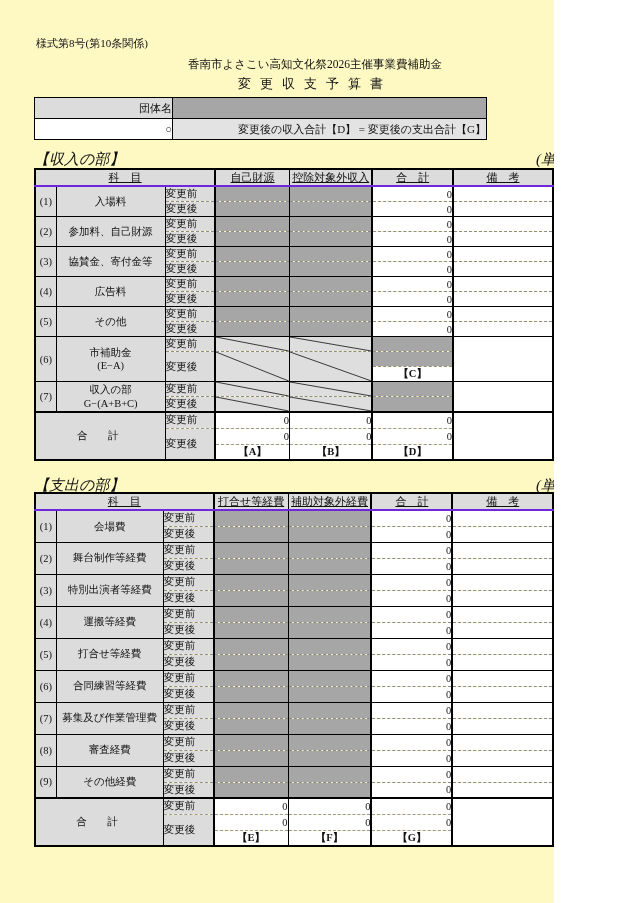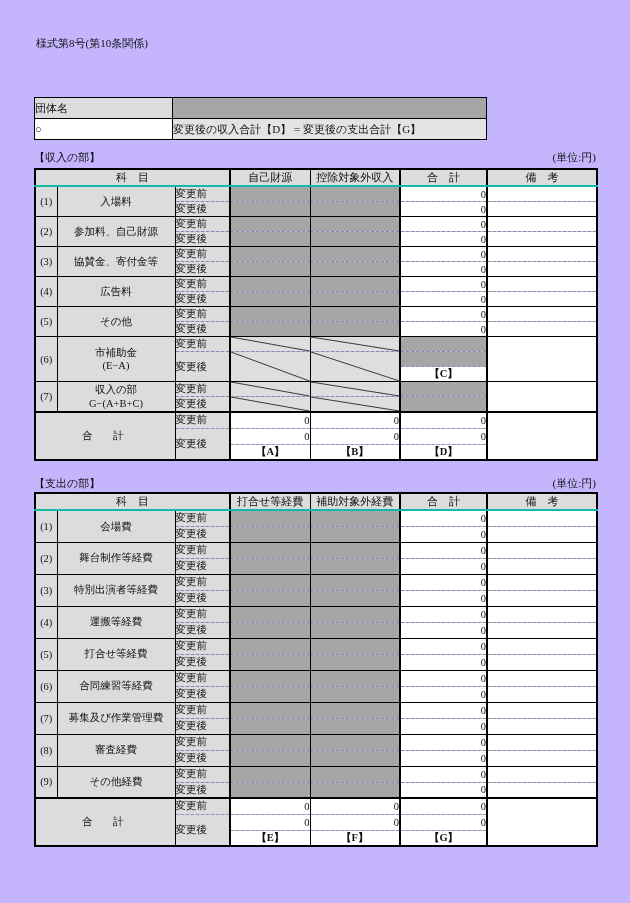--- a/index.html
+++ b/index.html
@@ -2,52 +2,52 @@
 <html><head>
 <meta charset="utf-8">
 <style>
   * { box-sizing: border-box; }
   html, body { margin: 0; padding: 0; }
   body {
     width: 630px; height: 903px; background: #ffffff;
     font-family: "Liberation Serif", "DejaVu Serif", serif;
     color: #111;
   }
-  .page { position: relative; width: 630px; height: 903px; overflow: hidden; background: #c4b5fd; }
+  .page { position: relative; width: 554px; height: 903px; overflow: hidden; background: #fef9c3; }
 
   .form-no { position: absolute; left: 36px; top: 36px; font-size: 11px; }
   .title-block { position: absolute; left: 0; top: 57px; width: 630px; text-align: center; }
   .t1 { font-size: 11.5px; }
   .t2 { font-size: 13px; letter-spacing: 9px; margin-top: 3px; }
 
   
   .org-table { position: absolute; left: 34px; top: 97px; border-collapse: collapse; table-layout: fixed; }
-  .org-table td { border: 1.5px solid #000; height: 21px; font-size: 11px; text-align: left; padding: 0; }
+  .org-table td { border: 1.5px solid #000; height: 21px; font-size: 11px; text-align: right; padding: 0; }
   .cell-gray { background: #dcdcdc; }
   .cell-dark { background: #a6a6a6; }
   .cell-eq   { background: #e3e3e3; }
   .cell-white{ background: #ffffff; }
 
   
-  .section-row { position: absolute; left: 34px; width: 562px; font-size: 11px;
-                 display: flex; justify-content: space-between; }
+  .section-row { position: absolute; left: 34px; width: 562px; font-size: 15px;
+                 display: flex; justify-content: space-between; font-style: italic; }
   #income-section { top: 150px; }
   #expense-section { top: 476px; }
 
   
   .grid { position: absolute; left: 34px; border-collapse: collapse; table-layout: fixed; border: 2px solid #000; }
   #income-table { top: 168px; }
   #expense-table { top: 492px; }
   .grid td { padding: 0; font-size: 10.5px; vertical-align: middle; overflow: hidden; }
   #income-table tr { height: 15px; }
   #expense-table tr { height: 16px; }
   .grid tr.head { height: 14px; }
   #income-table tr.t16 { height: 16px; }
 
-  .head td { background: #dcdcdc; border-bottom: 2px solid #14b8a6; text-align: center; font-size: 11px; }
+  .head td { background: #dcdcdc; border-bottom: 2px solid #6d28d9; text-align: center; font-size: 11px; text-decoration: underline; }
   .bl1 { border-left: 1px solid #000; }
   .bl2 { border-left: 2px solid #000; }
   tr.gs  td { border-top: 1px solid #000; }       
   tr.ds  td { border-top: 1px dashed #8c8c8c; }   
   tr.ts  td { border-top: 2px solid #000; }       
   tr.tds td { border-top: 1px dashed #9a9a9a; }
 
   .num  { background: #dcdcdc; text-align: center; font-size: 10px; }
   .name { background: #dcdcdc; text-align: center; line-height: 1.25; margin-left: 40px; }
   .nm-line { display: block; }
@@ -60,20 +60,24 @@
   .key  { background: #ffffff; text-align: center; font-weight: bold; }
   .tot-label { background: #dcdcdc; text-align: center; letter-spacing: 5px; font-size: 11px; }
 </style>
 </head>
 <body>
 
 <div class="page">
 
   <div class="form-no">様式第8号(第10条関係)</div>
 
+  <div class="title-block">
+    <div class="t1">香南市よさこい高知文化祭2026主催事業費補助金</div>
+    <div class="t2">変更収支予算書</div>
+  </div>
 
   <table class="org-table">
     <colgroup>
         <col style="width:138px">
         <col style="width:314px">
       </colgroup>
     <tbody>
         <tr>
       <td class="cell-gray">団体名</td>
       <td class="cell-dark"></td>

